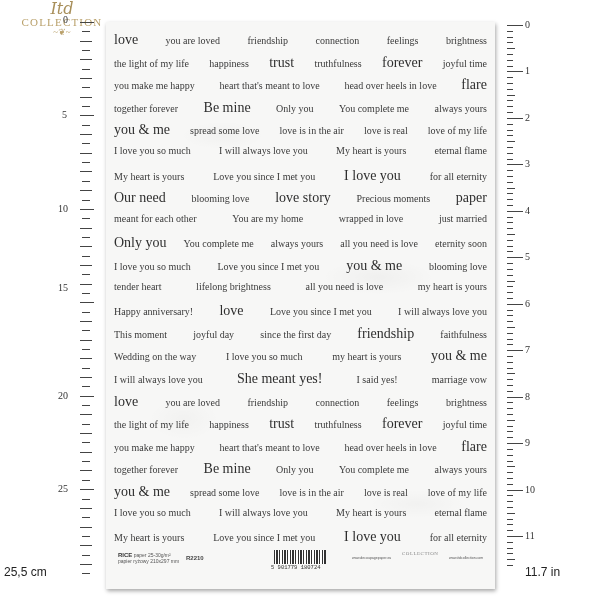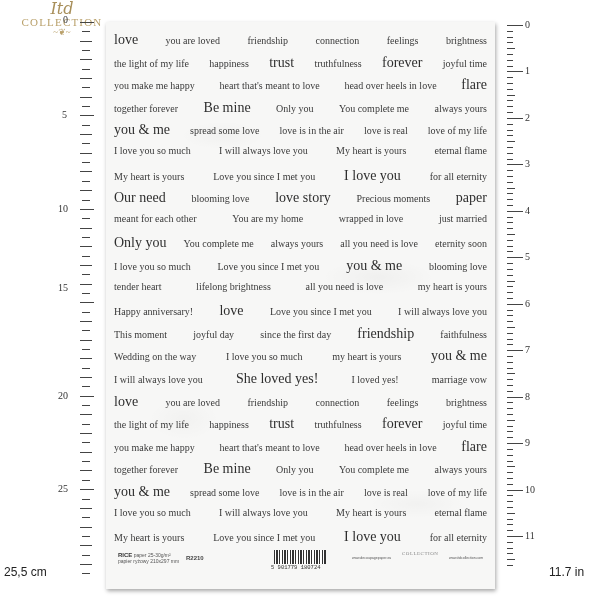--- a/index.html
+++ b/index.html
@@ -138,22 +138,22 @@
         <span>faithfulness</span>
       </div>
       <div class="row" style="top: 326.4px; height: 16px; font-family: Liberation Serif, serif;">
         <span>Wedding on the way</span>
         <span>I love you so much</span>
         <span>my heart is yours</span>
         <span class="big">you &amp; me</span>
       </div>
       <div class="row" style="top: 349px; height: 16px;">
         <span>I will always love you</span>
-        <span class="big">She loved yes!</span>
-        <span>I loved yes!</span>
+        <span class="big">She meant yes!</span>
+        <span>I said yes!</span>
         <span>marriage vow</span>
       </div>
       <div class="row" style="top: 371.6px; height: 16px;">
         <span class="big">love</span>
         <span>you are loved</span>
         <span>friendship</span>
         <span>connection</span>
         <span>feelings</span>
         <span>brightness</span>
       </div>
@@ -366,21 +366,21 @@
     <div class="tick" style="left: 507px; width: 6px; top: 530.193px;"></div>
     <div class="tick" style="left: 507px; width: 16px; top: 536px;"></div>
     <div class="tick" style="left: 507px; width: 6px; top: 541.807px;"></div>
     <div class="tick" style="left: 507px; width: 6px; top: 547.614px;"></div>
     <div class="tick" style="left: 507px; width: 6px; top: 553.42px;"></div>
     <div class="tick" style="left: 507px; width: 8px; top: 559.227px;"></div>
     <div class="tick" style="left: 507px; width: 6px; top: 565.034px;"></div>
   </div>
 
 <div class="unit" style="left:4px;top:565px;">25,5 cm</div>
-<div class="unit" style="left:549px;top:565px;">11.7 in</div>
+<div class="unit" style="left:525px;top:565px;">11.7 in</div>
 
 <div class="num" style="top: 14px; left: 63px;">0</div>
 <div class="num" style="top: 109.434px; left: 62px;">5</div>
 <div class="num" style="top: 202.869px; left: 58px;">10</div>
 <div class="num" style="top: 282px; left: 58px;">15</div>
 <div class="num" style="top: 389.737px; left: 58px;">20</div>
 <div class="num" style="top: 483.172px; left: 58px;">25</div>
 <div class="num" style="top: 19px; left: 525px;">0</div>
 <div class="num" style="top: 65.4545px; left: 525px;">1</div>
 <div class="num" style="top: 111.909px; left: 525px;">2</div>

